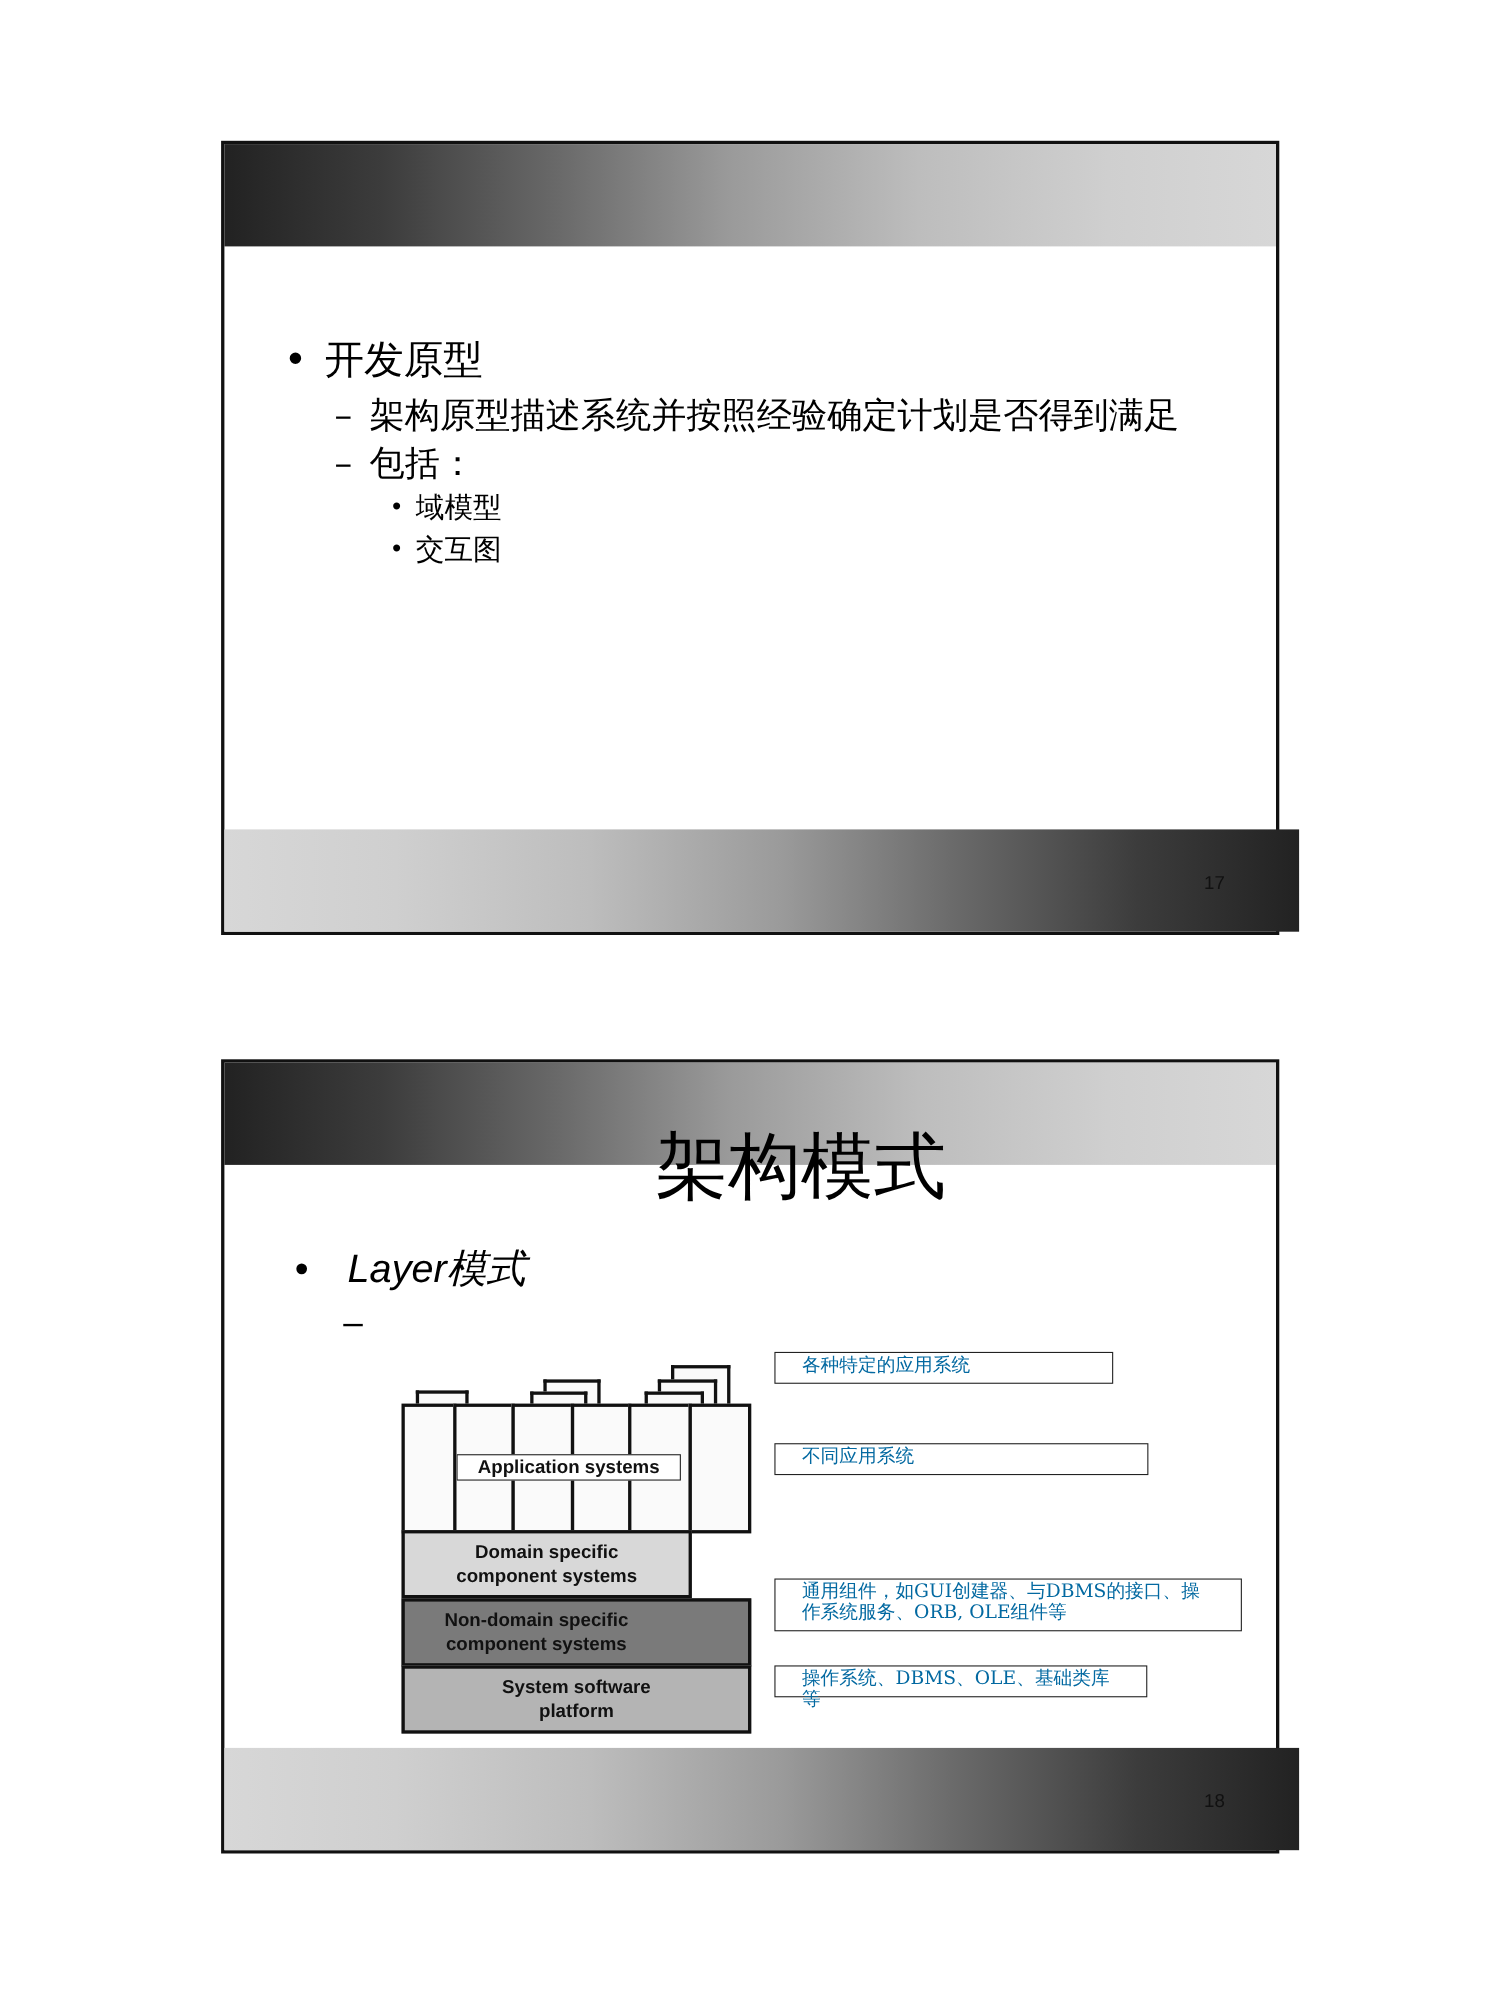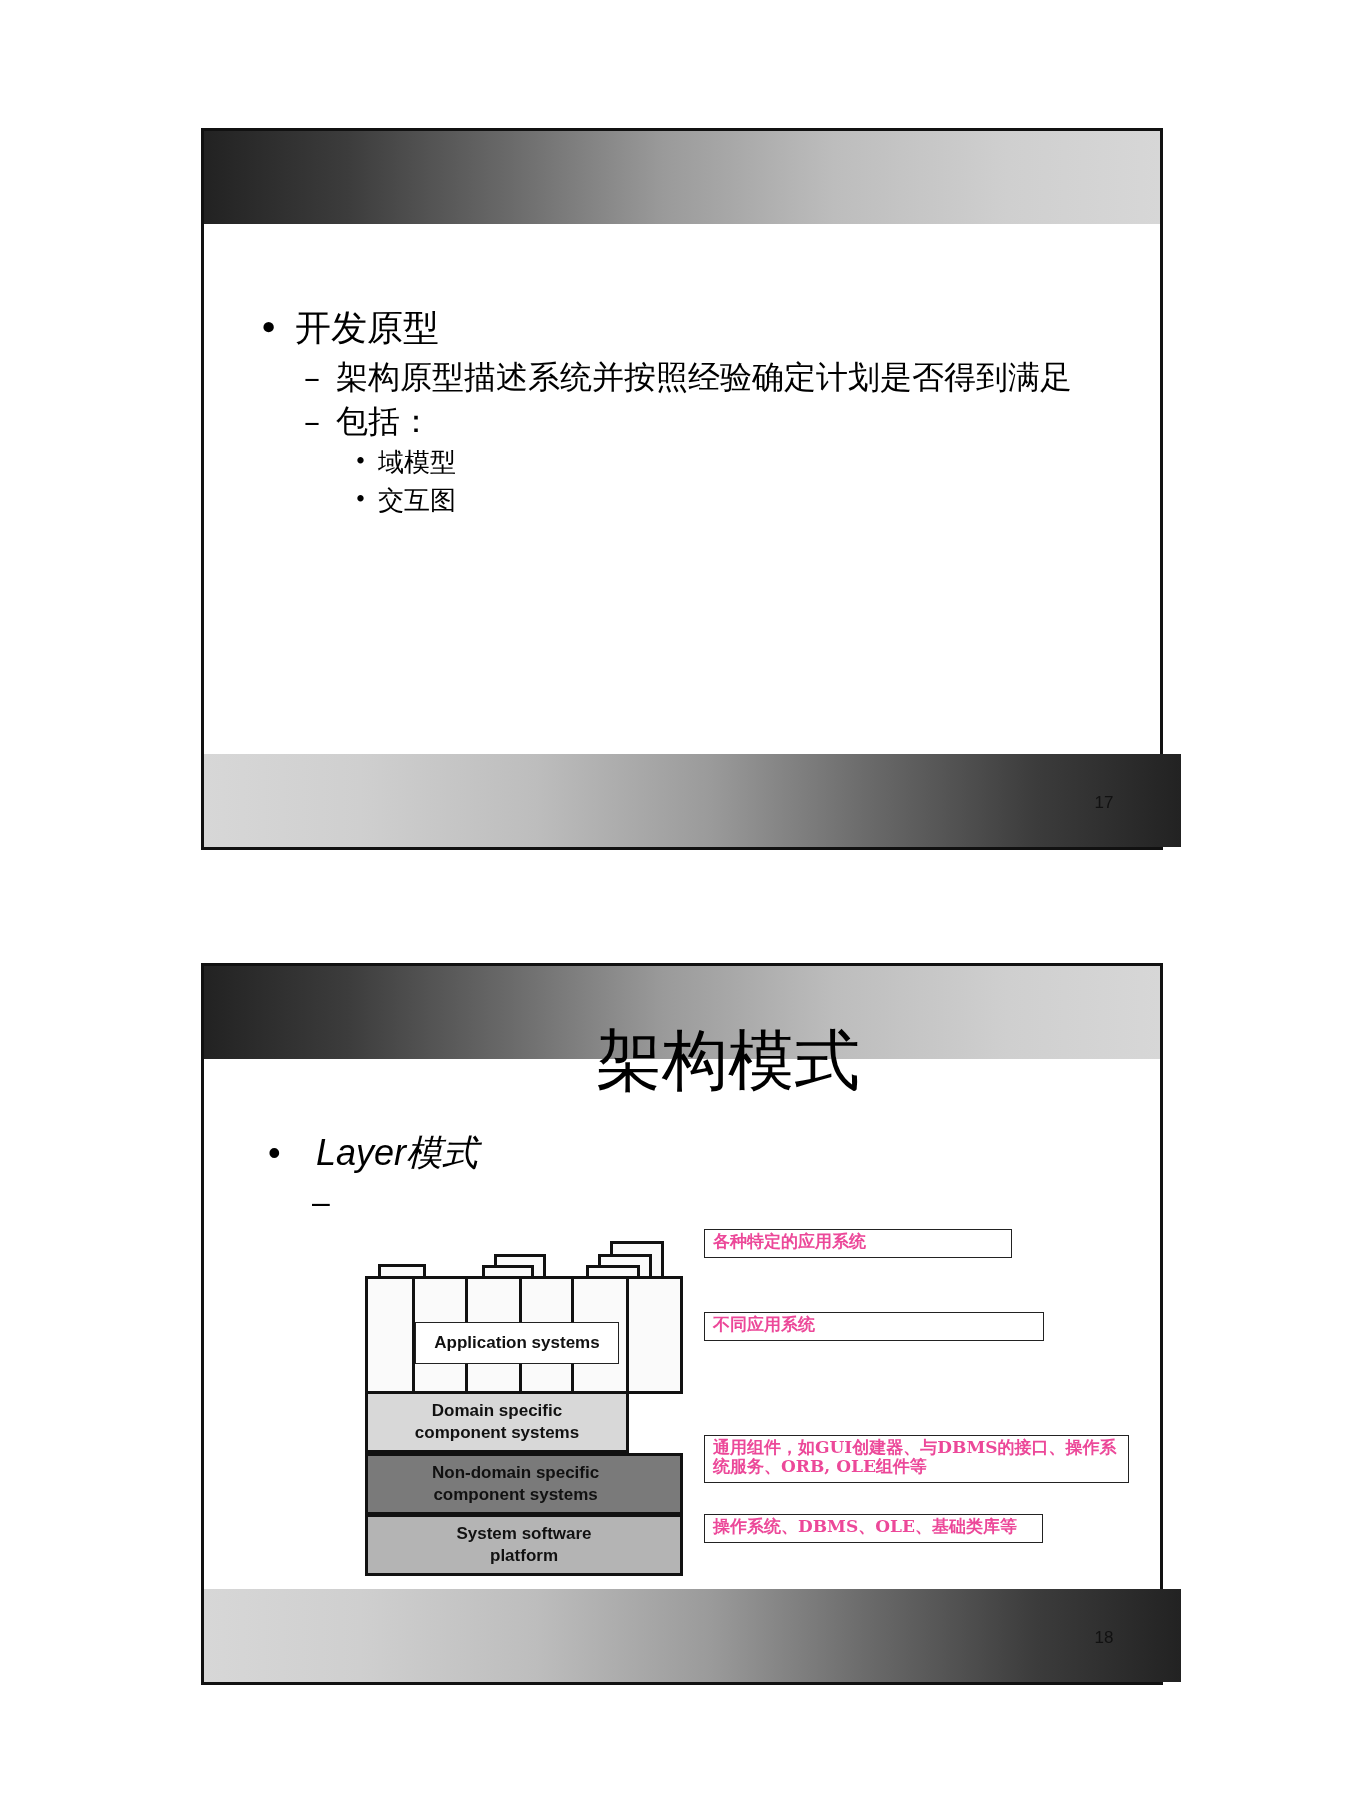--- a/index.html
+++ b/index.html
@@ -50,23 +50,22 @@
       display: flex; align-items: center; justify-content: center; text-align: center;
       font-family: "Liberation Sans", sans-serif; font-weight: bold; font-size: 17px; line-height: 22px; color: #111;
     }
     .app-label {
       position: absolute; box-sizing: border-box; border: 1.5px solid #222; background: #fff;
       font-family: "Liberation Sans", sans-serif; font-weight: bold; font-size: 17px;
       display: flex; align-items: center; justify-content: center; color: #111;
     }
     .note {
       position: absolute; box-sizing: border-box; border: 1.5px solid #222; background: #fff;
-      font-size: 17px; line-height: 19px; padding: 2px 8px; color: #ec4899;
+      font-size: 17px; line-height: 19px; padding: 2px 24px; color: #0369a1;
       font-family: "DejaVu Serif", "Liberation Serif", serif;
-      font-weight: bold;
     }
   </style>
 </head>
 <body>
 
 <div class="slide" id="slide-17">
   <div class="band-top"></div>
 
   <span class="marker l1" style="left:54px; top:177px;">•</span>
   <div class="line l1" style="left:91px; top:177px;">开发原型</div>
@@ -108,29 +107,29 @@
     <div class="tab" style="left:394px; top:288px; width:54px; height:23px;"></div>
     <div class="tab" style="left:382px; top:299px; width:54px; height:12px;"></div>
 
     <div class="col" style="left:161px; top:310px; width:50px; height:118px;"></div>
     <div class="col" style="left:208px; top:310px; width:56px; height:118px;"></div>
     <div class="col" style="left:261px; top:310px; width:57px; height:118px;"></div>
     <div class="col" style="left:315px; top:310px; width:55px; height:118px;"></div>
     <div class="col" style="left:367px; top:310px; width:58px; height:118px;"></div>
     <div class="col" style="left:422px; top:310px; width:57px; height:118px;"></div>
 
-    <div class="app-label" style="left:211px; top:356px; width:204px; height:42px;">Application systems</div>
+    <div class="app-label" style="left:211px; top:356px; width:204px; height:24px;">Application systems</div>
 
     <div class="layer" style="left:161px; top:425px; width:264px; height:62px; background:#d8d8d8;">
       <div>
         <div>Domain specific</div>
         <div>component systems</div>
       </div>
     </div>
-    <div class="layer" style="left:161px; top:487px; width:318px; height:62px; background:#7a7a7a; justify-content:flex-start; padding-left:64px; text-align:center;">
+    <div class="layer" style="left:161px; top:487px; width:318px; height:62px; background:#7a7a7a; justify-content:flex-start; padding-left:36px; text-align:center;">
       <div>
         <div>Non-domain specific</div>
         <div>component systems</div>
       </div>
     </div>
     <div class="layer" style="left:161px; top:548px; width:318px; height:62px; background:#b4b4b4;">
       <div>
         <div>System software</div>
         <div>platform</div>
       </div>

